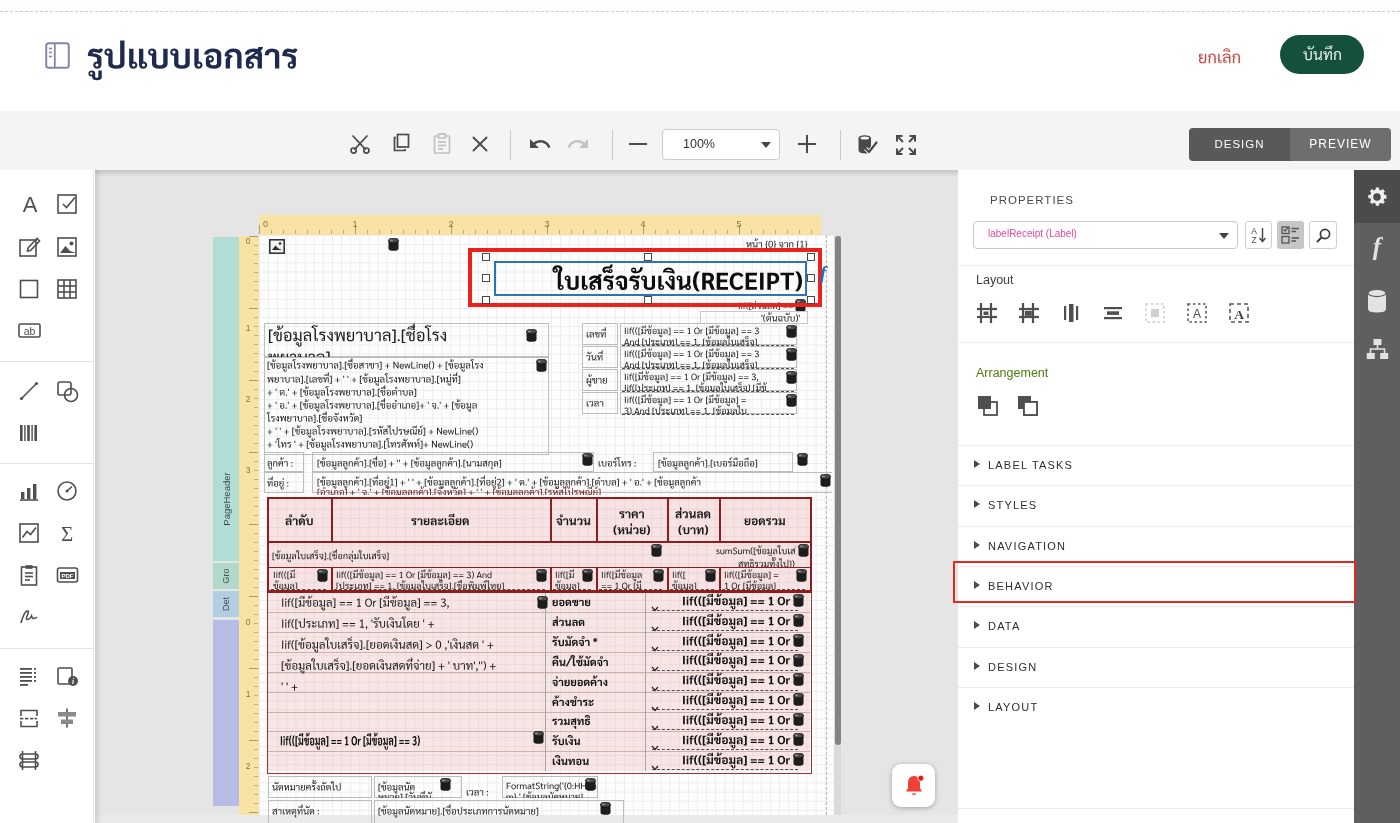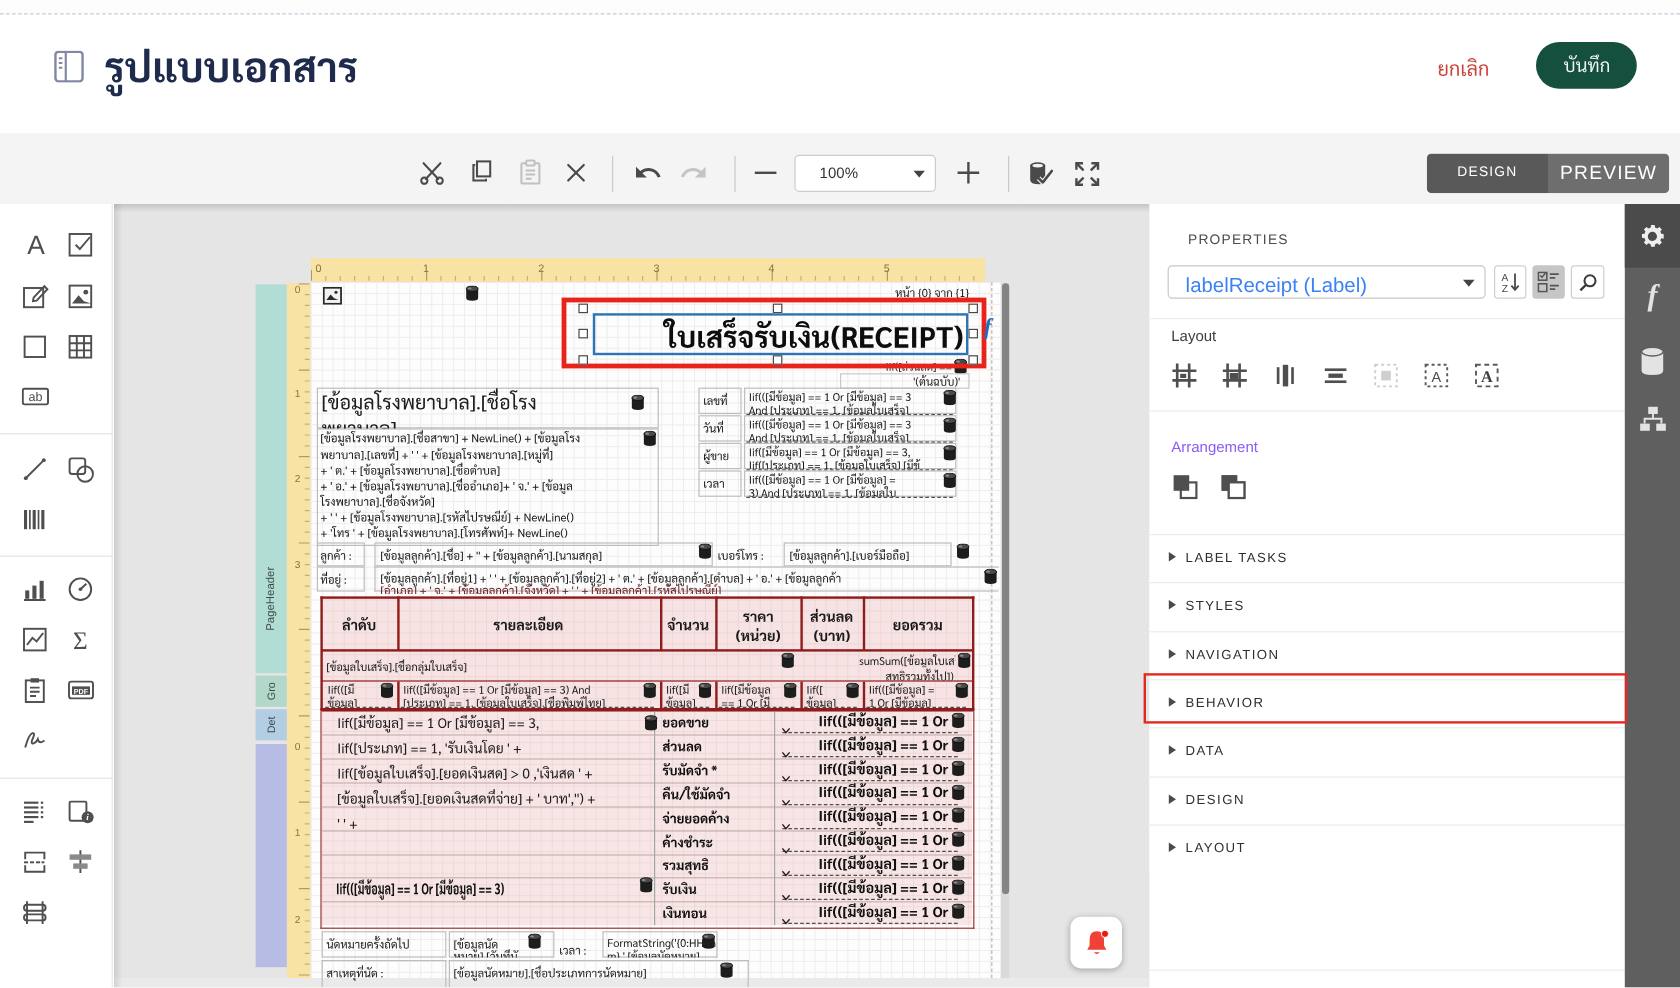--- a/index.html
+++ b/index.html
@@ -279,21 +279,21 @@
 <path d="M16.5 4 L22 4 L22 9.5"></path>
       <line x1="21.5" y1="4.5" x2="16" y2="10"></line>
 <path d="M4 16.5 L4 22 L9.5 22"></path>
       <line x1="4.5" y1="21.5" x2="10" y2="16"></line>
 <path d="M16.5 22 L22 22 L22 16.5"></path>
       <line x1="21.5" y1="21.5" x2="16" y2="16"></line>
 </g>
   </svg>
 <div class="abs" style="left:1189px;top:128px;width:202px;height:33px;border-radius:4px;overflow:hidden">
 <div class="abs" style="left:0;top:0;width:101px;height:33px;background:#595959;color:#fff;font-size:11.5px;letter-spacing:1px;text-align:center;line-height:33px">DESIGN</div>
-<div class="abs" style="left:101px;top:0;width:101px;height:33px;background:#6e6e6e;color:#fff;font-size:16px;letter-spacing:1px;text-align:center;line-height:33px">PREVIEW</div>
+<div class="abs" style="left:101px;top:0;width:101px;height:33px;background:#6e6e6e;color:#fff;font-size:12px;letter-spacing:1px;text-align:center;line-height:33px">PREVIEW</div>
   </div>
 <div id="canvas" class="abs">
     <div class="abs" style="left:-95px;top:-170px;width:1400px;height:823px">
       <svg class="abs" style="left:258.5px;top:215px" width="562" height="20" viewBox="0 0 562 20">
         <rect width="562" height="20" fill="#f8e2a4"></rect>
         <line x1="0.5" y1="10" x2="0.5" y2="19" stroke="#b09a62" stroke-width="1"></line>
         <line x1="12.5" y1="15" x2="12.5" y2="19" stroke="#c3af7d" stroke-width="1"></line>
         <line x1="24.5" y1="15" x2="24.5" y2="19" stroke="#c3af7d" stroke-width="1"></line>
         <line x1="36.5" y1="15" x2="36.5" y2="19" stroke="#c3af7d" stroke-width="1"></line>
         <line x1="48.5" y1="15" x2="48.5" y2="19" stroke="#c3af7d" stroke-width="1"></line>
@@ -3218,21 +3218,21 @@
   </svg>
 <svg class="abs" style="left:18px;top:749px" width="24" height="24" viewBox="0 0 24 24">
     <rect x="2" y="5" width="18" height="5" rx="2.5" stroke="#4f4f4f" fill="none" stroke-width="1.6"></rect>
     <rect x="2" y="13" width="18" height="5" rx="2.5" stroke="#4f4f4f" fill="none" stroke-width="1.6"></rect>
     <line x1="4.5" y1="2" x2="4.5" y2="21" stroke="#4f4f4f" fill="none" stroke-width="1.6"></line>
     <line x1="17.5" y1="2" x2="17.5" y2="21" stroke="#4f4f4f" fill="none" stroke-width="1.6"></line>
   </svg>
 <div id="rpanel" class="abs">
     <div class="abs" style="left:32px;top:24px;font-size:11.5px;color:#4c4c4c;letter-spacing:1px">PROPERTIES</div>
     <div class="abs" style="left:15px;top:51px;width:265px;height:28px;border:1.4px solid #c8c8c8;border-radius:4px;background:#fff">
-<div class="abs" style="left:14px;top:6px;font-size:17px;color:#3b82f6">labelReceipt (Label)</div>
+<div class="abs" style="left:14px;top:6px;font-size:10px;color:#ec4899">labelReceipt (Label)</div>
 <svg class="abs" style="left:245px;top:11px" width="11" height="8">
         <path d="M0 0 L10 0 L5 6 Z" fill="#444"></path>
       </svg>
     </div>
     <div class="abs" style="left:287px;top:51px;width:27px;height:28px;border:1.4px solid #cfcfcf;border-radius:3px;background:#fff">
 <svg class="abs" style="left:3px;top:3px" width="20" height="20" viewBox="0 0 20 20">
         <g fill="#4a4a4a" font-family="Liberation Sans">
 <text x="5" y="9" font-size="8.5" text-anchor="middle">A</text>
           <text x="5" y="18" font-size="8.5" text-anchor="middle">Z</text>
         </g>
@@ -3303,21 +3303,21 @@
     </svg>
     <svg class="abs" style="left:228px;top:132px" width="22" height="22" viewBox="0 0 22 22">
       <rect x="2" y="2" width="18" height="18" fill="none" stroke="#5a5a5a" stroke-width="1.6" stroke-dasharray="2.5 2.5"></rect>
       <text x="11" y="16" font-size="12" font-family="Liberation Sans" fill="#4f4f4f" text-anchor="middle">A</text>
     </svg>
     <svg class="abs" style="left:270px;top:132px" width="22" height="22" viewBox="0 0 22 22">
       <rect x="2" y="2" width="18" height="18" fill="none" stroke="#5a5a5a" stroke-width="1.6" stroke-dasharray="4 3"></rect>
       <text x="11" y="16.5" font-size="13.5" font-family="Liberation Serif" font-weight="bold" fill="#3f3f3f" text-anchor="middle">A</text>
     </svg>
     <div class="abs" style="left:0;top:172px;width:400px;height:1px;background:#ededed"></div>
-    <div class="abs" style="left:18px;top:196px;font-size:12.5px;color:#8b5cf6">Arrangement</div>
+    <div class="abs" style="left:18px;top:196px;font-size:12.5px;color:#4d7c0f">Arrangement</div>
     <svg class="abs" style="left:18px;top:224px" width="24" height="24" viewBox="0 0 24 24">
 <rect x="2" y="2" width="13" height="13" fill="#4f4f4f"></rect>
       <rect x="8" y="8" width="13" height="13" fill="none" stroke="#4f4f4f" stroke-width="1.8"></rect>
     </svg>
     <svg class="abs" style="left:58px;top:224px" width="24" height="24" viewBox="0 0 24 24">
 <rect x="8" y="8" width="13" height="13" fill="#fff" stroke="#4f4f4f" stroke-width="1.8"></rect>
       <path d="M15 8 L15 2 L2 2 L2 15 L8 15" fill="#4f4f4f"></path>
       <rect x="2" y="2" width="13" height="13" fill="#4f4f4f"></rect>
       <rect x="8" y="8" width="13" height="13" fill="#fff" stroke="#4f4f4f" stroke-width="1.8"></rect>
     </svg>

